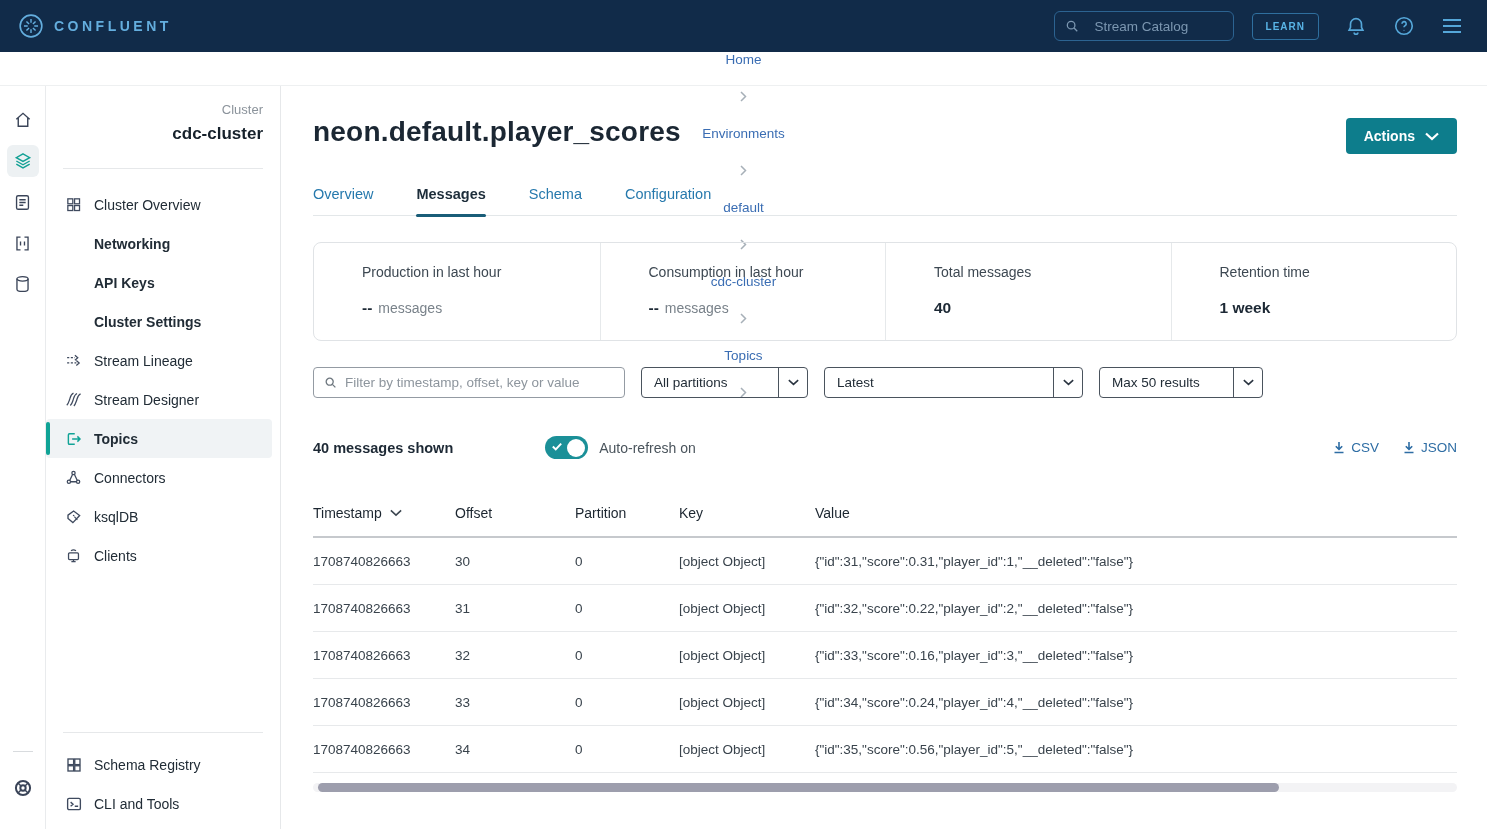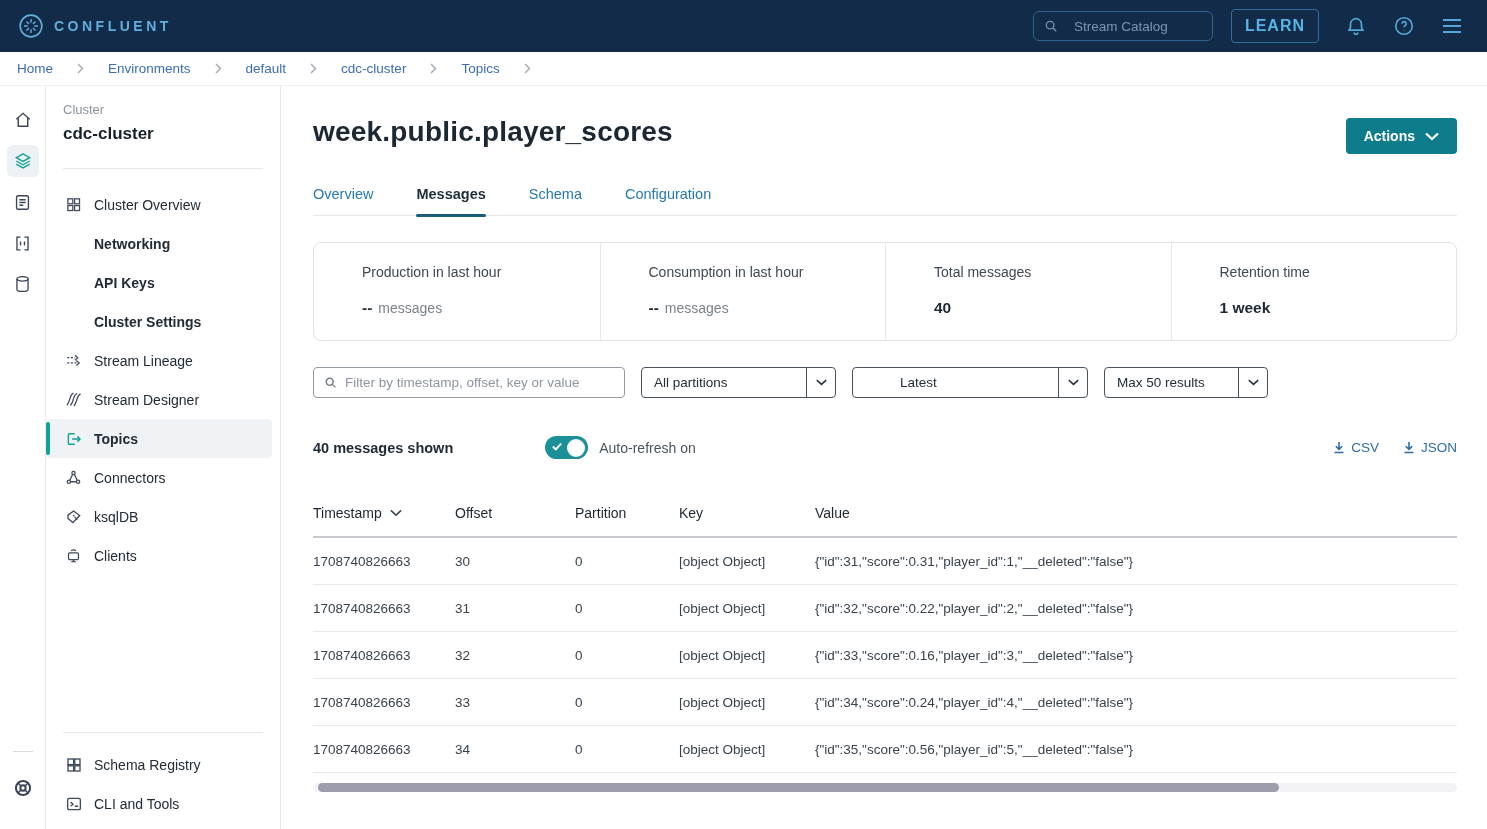--- a/index.html
+++ b/index.html
@@ -13,46 +13,46 @@
   .brand-logo { color:#64aede; }
   .brand-text { color:#64aede; font-size:14px; font-weight:600; letter-spacing:3.5px; }
   .nav-spacer { flex:1; }
   .nav-search { width:180px; height:30px; border:1px solid #2c6391; border-radius:6px;
     display:flex; align-items:center; gap:16px; padding:0 10px; margin-right:18px; }
   .nav-search svg { color:#7c97b1; flex:none; }
   .nav-search input { background:transparent; border:none; outline:none; width:100%;
     font-size:13.5px; color:#cfe2f0; font-family:"Liberation Sans", sans-serif; }
   .nav-search input::placeholder { color:#7c97b1; }
   .learn-btn { background:transparent; border:1px solid #2f6f9e; color:#59b4e6;
-    font-size:16px; font-weight:700; letter-spacing:1px; border-radius:4px;
+    font-size:10px; font-weight:700; letter-spacing:1px; border-radius:4px;
     padding:7px 13px; margin-right:26px; cursor:pointer; font-family:"Liberation Sans", sans-serif; }
   .nav-icon { color:#55a7d9; margin-right:26px; cursor:pointer; }
   .nav-icon:last-child { margin-right:6px; }
 
   
   .breadcrumb { height:34px; display:flex; align-items:center; gap:24px; padding:0 17px;
-    font-size:13.5px; border-bottom:1px solid #eef0f1; }
+    font-size:13.5px; border-bottom:1px solid #eef0f1;flex-direction:column; }
   .crumb { color:#3a6db3; cursor:pointer; text-decoration:none; }
   .crumb-sep { color:#a7b0b8; display:flex; }
 
   
   .layout { display:flex; height:743px; }
 
   
   .rail { width:46px; flex:none; border-right:1px solid #e9ebed; display:flex;
     flex-direction:column; align-items:center; padding:18px 0 16px; }
   .rail-btn { width:32px; height:32px; display:flex; align-items:center; justify-content:center;
     color:#3a4458; margin-bottom:9px; border-radius:6px; cursor:pointer; }
   .rail-btn.active { color:#13a195; background:#edf1f3; }
   .rail-spacer { flex:1; }
   .rail-divider { width:20px; border-top:1px solid #d8dbde; margin-bottom:20px; }
 
   
   .sidebar { width:235px; flex:none; border-right:1px solid #e6e8ea; padding-top:16px;
-    display:flex; flex-direction:column; }
+    display:flex; flex-direction:column;text-align:right; }
   .cluster-label { margin:0 17px; font-size:13px; color:#8b939b; }
   .cluster-name { margin:7px 17px 0; font-size:17px; font-weight:700; color:#16212b; }
   .sidebar-divider { margin:24px 17px 16px; border-top:1px solid #e6e8ea; }
   .side-item { height:39px; display:flex; align-items:center; gap:11px;
     padding:0 10px 0 18px; margin-right:8px; font-size:14px; color:#212c36;
     cursor:pointer; position:relative; border-radius:4px; }
   .side-item .ic { width:19px; flex:none; color:#3f4a5e; display:flex; justify-content:center; }
   .side-item.bold { font-weight:700; }
   .side-item.active { background:#f0f3f5; font-weight:700; }
   .side-item.active .ic { color:#10a396; }
@@ -89,21 +89,21 @@
     display:flex; align-items:center; gap:8px; padding:0 10px; }
   .search-box svg { color:#6d767e; flex:none; }
   .search-box input { border:none; outline:none; flex:1; font-size:13.5px; color:#333e48;
     font-family:"Liberation Sans", sans-serif; }
   .search-box input::placeholder { color:#8d959d; }
   .dropdown { height:31px; border:1px solid #4a535d; border-radius:4px; display:flex;
     align-items:stretch; font-size:13.5px; color:#222d37; cursor:pointer; }
   .dd-label { padding:0 12px; display:flex; align-items:center; flex:1; white-space:nowrap; }
   .dd-divider { width:1px; background:#4a535d; }
   .dd-chevron { width:28px; display:flex; align-items:center; justify-content:center; color:#2a3440; }
-  .dd-partitions { width:195px; } .dd-offset { width:236px;padding-left:35px; } .dd-limit { width:164px;text-align:right; }
+  .dd-partitions { width:167px; } .dd-offset { width:259px; } .dd-limit { width:164px;text-align:right; }
 
   .msg-row { margin-top:38px; display:flex; align-items:center; }
   .msg-count { font-size:14.5px; font-weight:700; color:#1d2935; }
   .toggle-group { margin-left:92px; display:flex; align-items:center; gap:11px; }
   .toggle { width:43px; height:23px; border-radius:12px; background:#1b9098; position:relative; cursor:pointer; }
   .toggle .check { position:absolute; left:7px; top:6px; color:#fff; }
   .toggle .knob { position:absolute; right:3px; top:2.5px; width:18px; height:18px;
     border-radius:50%; background:#fff; }
   .auto-label { font-size:14px; color:#4a545c; }
   .msg-spacer { flex:1; }
@@ -352,21 +352,21 @@
           <rect x="3.5" y="4.5" width="17" height="15" rx="2"></rect>
           <path d="M7.5 9.5l3.2 2.7-3.2 2.7M13 15h4.5"></path>
         </svg>
       </span>
       <span>CLI and Tools</span>
     </div>
   </div>
 
   <div class="main">
     <div class="title-row">
-      <h1 class="page-title">week.public.player_scores</h1>
+      <h1 class="page-title">neon.default.player_scores</h1>
       <button class="actions-btn">
         <span>Actions</span>
         <svg width="14" height="9" viewBox="0 0 14 9" fill="none" stroke="#fff" stroke-width="2.2">
           <path d="M1 1.5l6 5.5 6-5.5"></path>
         </svg>
       </button>
     </div>
 
     <div class="tabs">
       <div class="tab">Overview</div>

